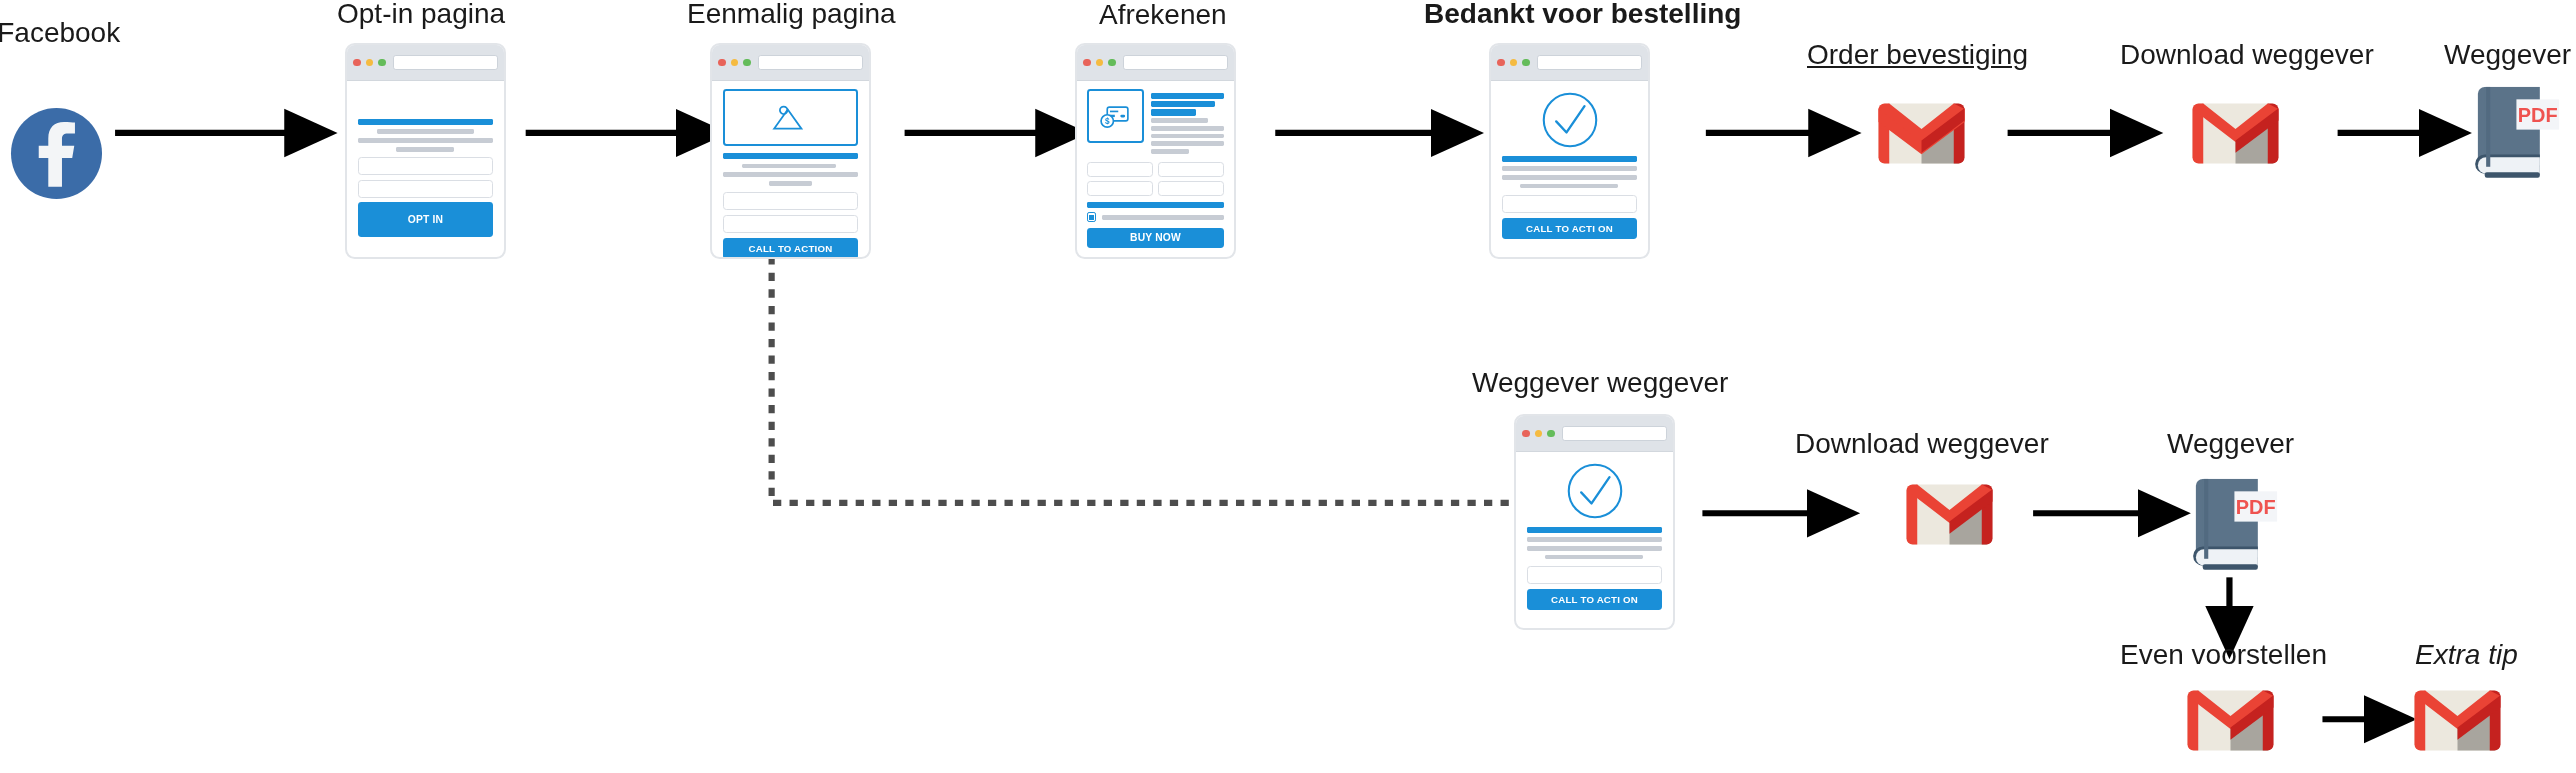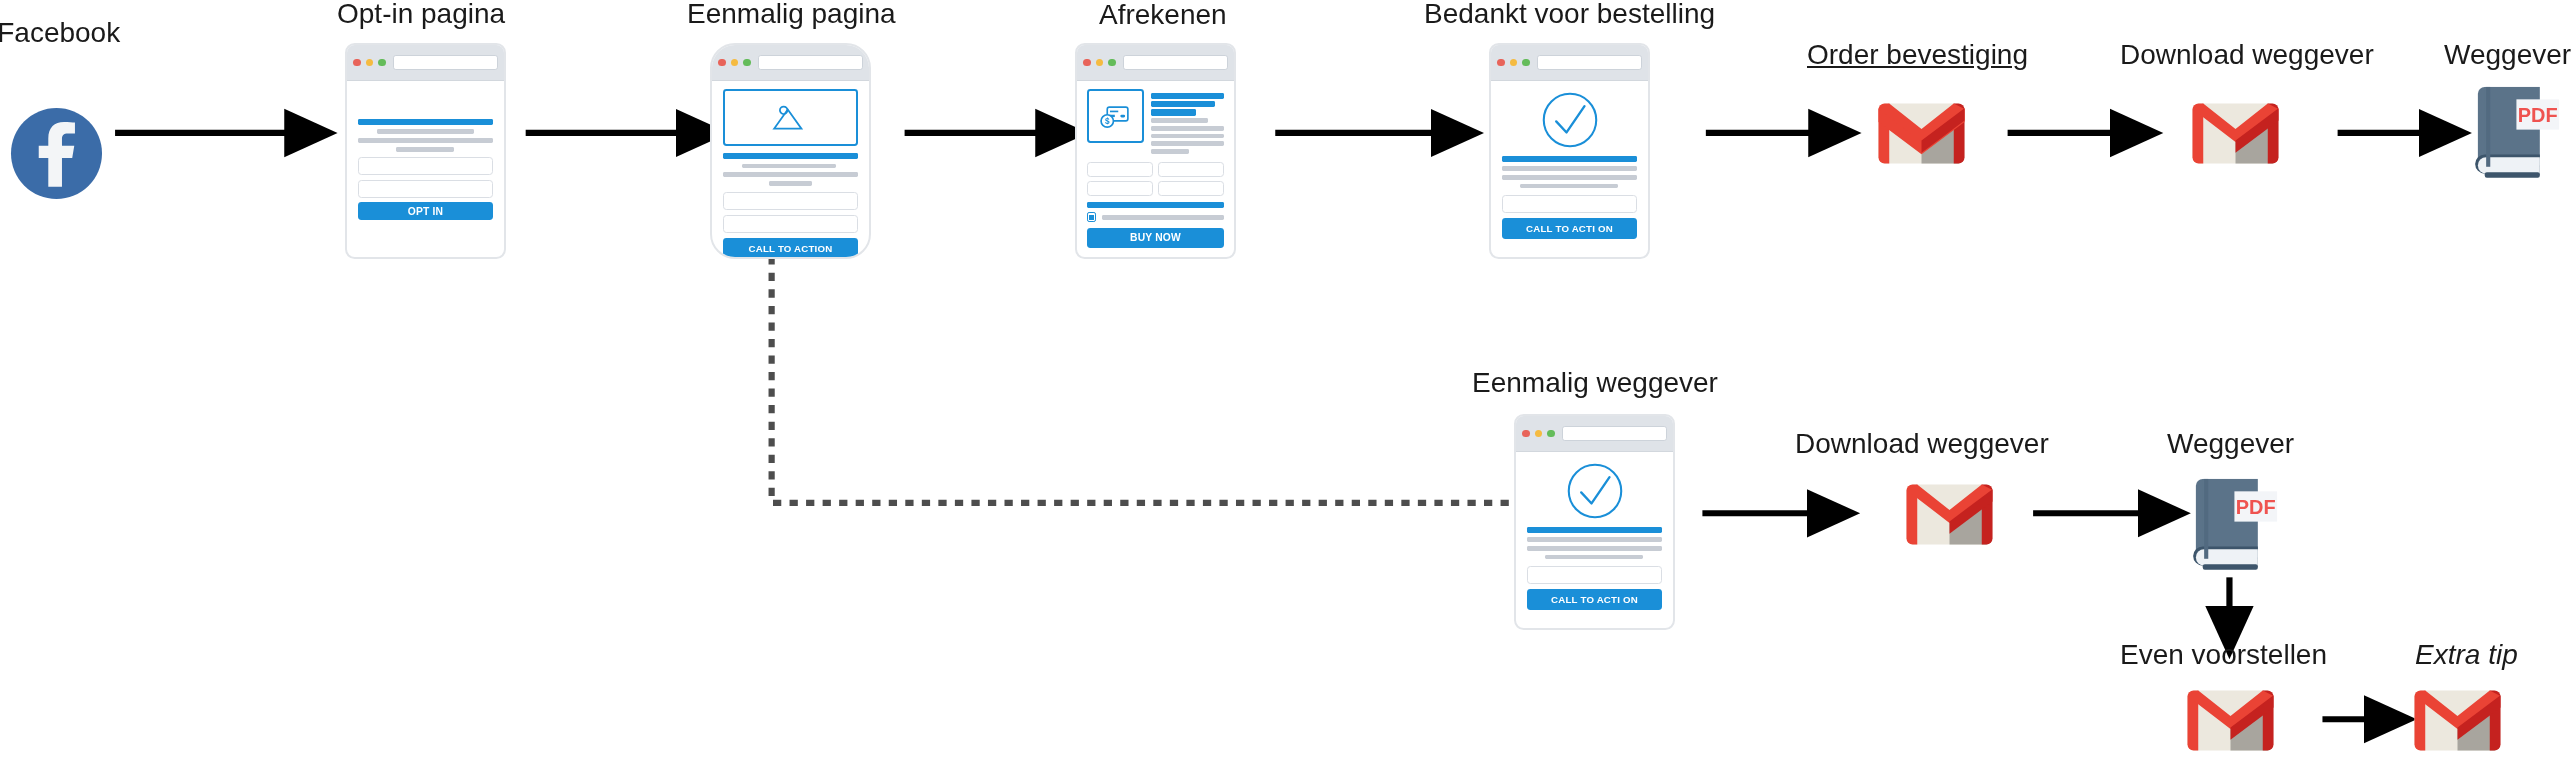--- a/index.html
+++ b/index.html
@@ -63,26 +63,26 @@
       <line x1="3235" y1="838" x2="3235" y2="930"></line>
       <line x1="3370" y1="1044" x2="3480" y2="1044"></line>
     </g>
     <polyline points="1119,372 1119,730 2196,730" fill="none" stroke="#4d4d4d" stroke-width="9" stroke-dasharray="12 12" stroke-linecap="butt"></polyline>
   </svg>
 
   <div class="label" style="left:-2.8px;top:19.3px;">Facebook</div>
   <div class="label" style="left:337px;top:0px;">Opt-in pagina</div>
   <div class="label" style="left:687px;top:0px;">Eenmalig pagina</div>
   <div class="label" style="left:1099px;top:1px;text-align:center;">Afrekenen</div>
-  <div class="label" style="left:1424px;top:0px;">Bedankt voor bestelling</div>
+  <div class="label" style="left:1424px;top:0px;font-weight:bold;">Bedankt voor bestelling</div>
   <div class="label" style="left:1807px;top:41px;text-decoration:underline;">Order bevestiging</div>
   <div class="label" style="left:2120px;top:41px;">Download weggever</div>
   <div class="label" style="left:2444px;top:41px;">Weggever</div>
 
-  <div class="label" style="left:1472px;top:369px;">Eenmalig weggever</div>
+  <div class="label" style="left:1472px;top:369px;">Weggever weggever</div>
   <div class="label" style="left:1795px;top:430px;">Download weggever</div>
   <div class="label" style="left:2167px;top:430px;">Weggever</div>
   <div class="label" style="left:2120px;top:641px;">Even voorstellen</div>
   <div class="label" style="left:2415px;top:641px;font-style:italic;">Extra tip</div>
 
   <div class="fb" style="left:11px;top:108px;width:91px;height:91px;">
     <svg width="41" height="66" viewBox="0 0 60 96">
       <path fill="#f3f5f7" d="M38,96 V54 H53 L56,36 H38 V26 C38,21 40,18 47,18 H57 V2 C54,1.4 47,1 41,1 C27,1 18,9 18,25 V36 H4 V54 H18 V96 Z"></path>
     </svg>
   </div>
@@ -97,25 +97,25 @@
       <span class="urlbar"></span>
     </div>
     <div class="mbody">
       <div style="height:34px"></div>
       <div class="ln blue" style="width:100%"></div>
       <div class="ln" style="width:72%;margin-left:14%"></div>
       <div class="ln" style="width:100%"></div>
       <div class="ln" style="width:43%;margin-left:28%"></div>
       <div class="fld"></div>
       <div class="fld"></div>
-      <div class="cta" style="height:18px;font-size:10.3px;margin-top:2.8px;text-align:right;">OPT IN</div>
-    </div>
-  </div>
-
-  <div class="mock" style="left:710px;top:43px;width:161px;height:216px;border-radius:25px;">
+      <div class="cta" style="height:35px;font-size:10.3px;margin-top:2.8px;text-align:right;">OPT IN</div>
+    </div>
+  </div>
+
+  <div class="mock" style="left:710px;top:43px;width:161px;height:216px;">
     <div class="bar">
       <span class="dots">
           <i class="r"></i>
           <i class="y"></i>
           <i class="g"></i>
         </span>
       <span class="urlbar"></span>
     </div>
     <div class="mbody">
       <div class="imgbox" style="height:57px;margin:8.3px 0 6.9px;">

